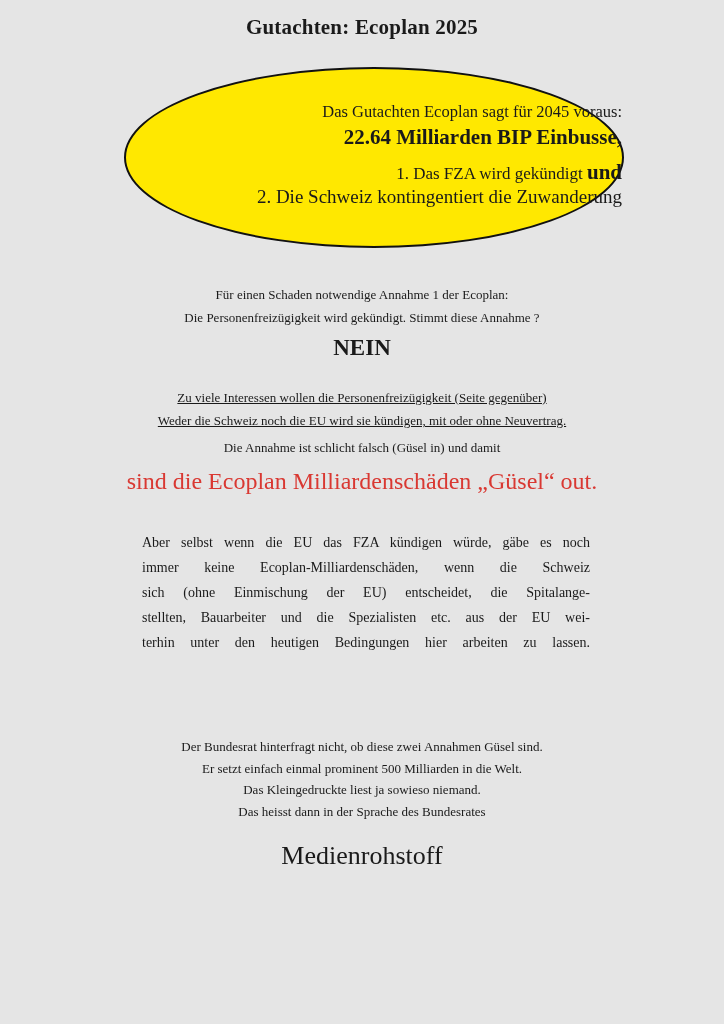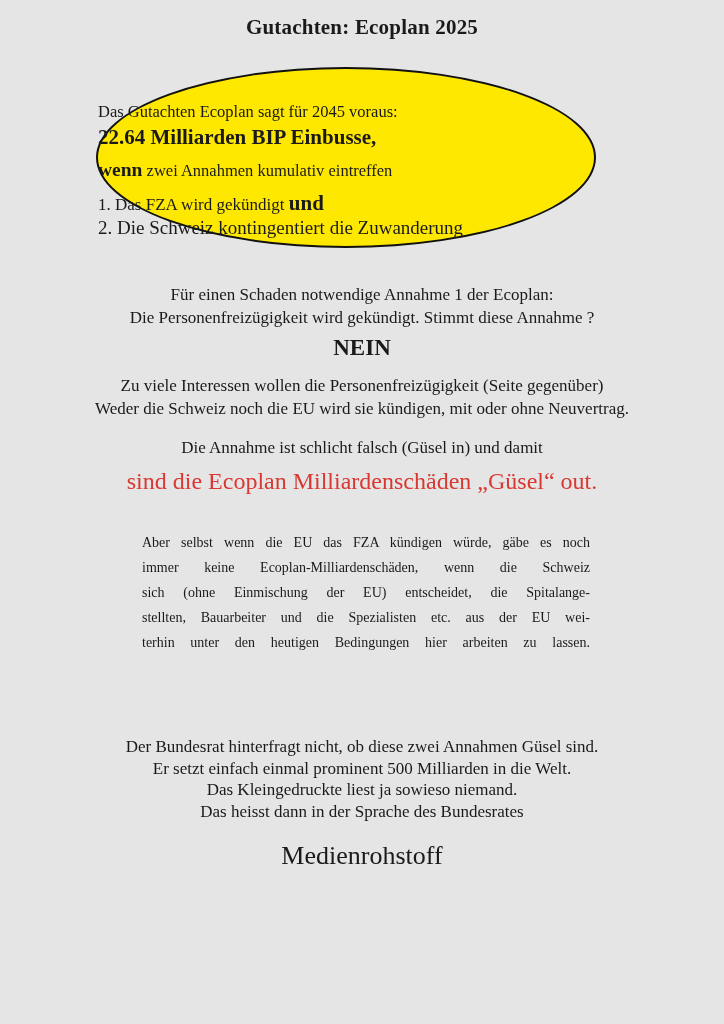--- a/index.html
+++ b/index.html
@@ -13,62 +13,61 @@
     font-family: "Liberation Serif", "DejaVu Serif", serif;
     color: var(--text, #1a1a1a);
     overflow: hidden;
   }
   .title {
     position: absolute; top: 15px; left: 0; width: 100%;
     text-align: center; font-size: 21px; font-weight: bold;
     letter-spacing: 0.2px;
   }
   .bubble {
-    position: absolute; left: 96px; top: 67px;
+    position: absolute; left: 124px; top: 67px;
     width: 500px; height: 181px;
     background: var(--bubble-fill, #ffe800);
     border: 2px solid var(--bubble-border, #111111);
     border-radius: 50%;
-    text-align: left;
+    text-align: right;
   }
   .bubble .intro    { margin-top: 33px; font-size: 16.5px; }
   .bubble .headline { margin-top: 3px;  font-size: 21px; font-weight: bold; }
   .bubble .cond     { margin-top: 9px;  font-size: 16.5px; }
   .bubble .cond b   { font-size: 19.5px; }
   .bubble .item1    { margin-top: 10px; font-size: 17px; }
   .bubble .item1 b  { font-size: 21px; }
   .bubble .item2    { margin-top: 1px;  font-size: 19px; }
   .centerblock {
     position: absolute; left: 0; width: 100%;
-    text-align: center; font-size: 17px; line-height: 23px;
+    text-align: center; font-size: 13px; line-height: 23px;
   }
   .assumption { top: 283px; }
   .nein       { top: 334px; font-size: 23px; font-weight: bold; line-height: 28px; text-align: center; }
-  .interests  { top: 374px; }
+  .interests  { top: 386px; text-decoration: underline; }
   .false-line { top: 436px; }
   .red-line   { top: 466px; font-size: 24px; line-height: 30px; color: var(--red, #d93832); }
   .justified {
     position: absolute; left: 142px; top: 530px; width: 448px;
     font-size: 14px; line-height: 25px;
   }
   .justified .jline { text-align: justify; text-align-last: justify; }
   .bundesrat { top: 736px; line-height: 21.5px; }
   .footer-word { top: 840px; font-size: 26px; line-height: 32px; }
 </style>
 </head>
 <body>
 
 <div class="page">
 
   <h1 class="title">Gutachten: Ecoplan 2025</h1>
 
   <div class="bubble">
     <div class="intro">Das Gutachten Ecoplan sagt für 2045 voraus:</div>
     <div class="headline">22.64 Milliarden BIP Einbusse,</div>
-    <div class="cond"><b>wenn</b><span> zwei Annahmen kumulativ eintreffen</span></div>
     <div class="item1"><span>1. Das FZA wird gekündigt </span><b>und</b></div>
     <div class="item2">2. Die Schweiz kontingentiert die Zuwanderung</div>
   </div>
 
   <div class="centerblock assumption">
     <div>Für einen Schaden notwendige Annahme 1 der Ecoplan:</div>
     <div>Die Personenfreizügigkeit wird gekündigt. Stimmt diese Annahme ?</div>
   </div>
 
   <div class="centerblock nein">NEIN</div>

